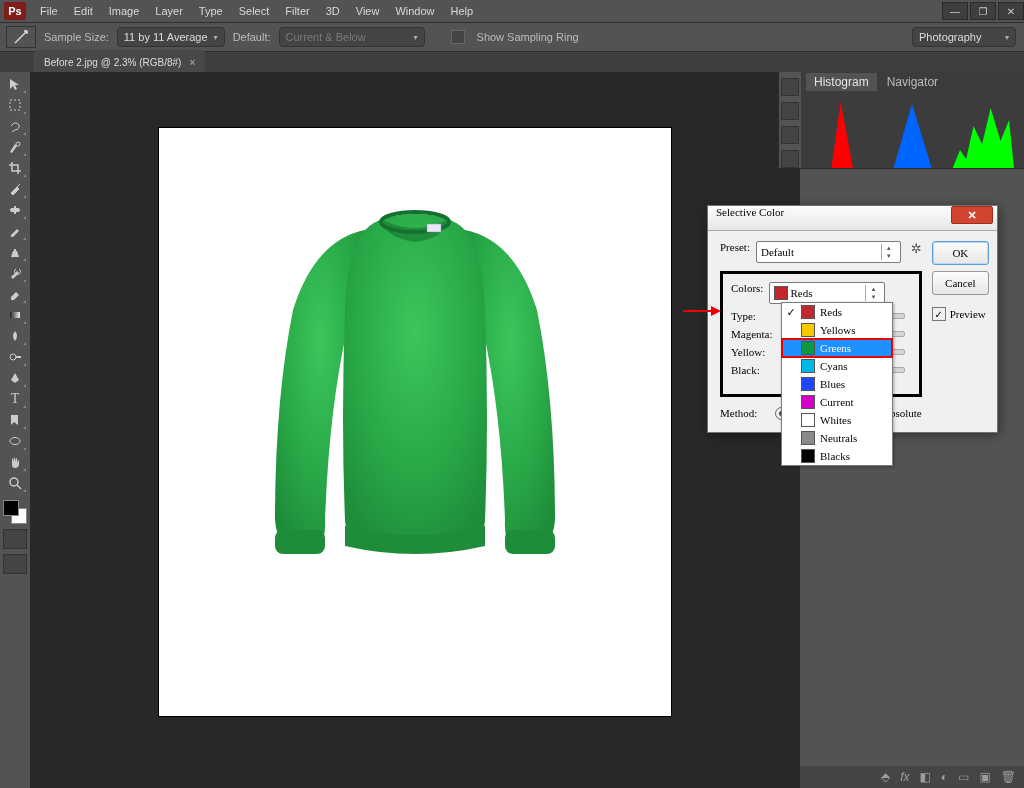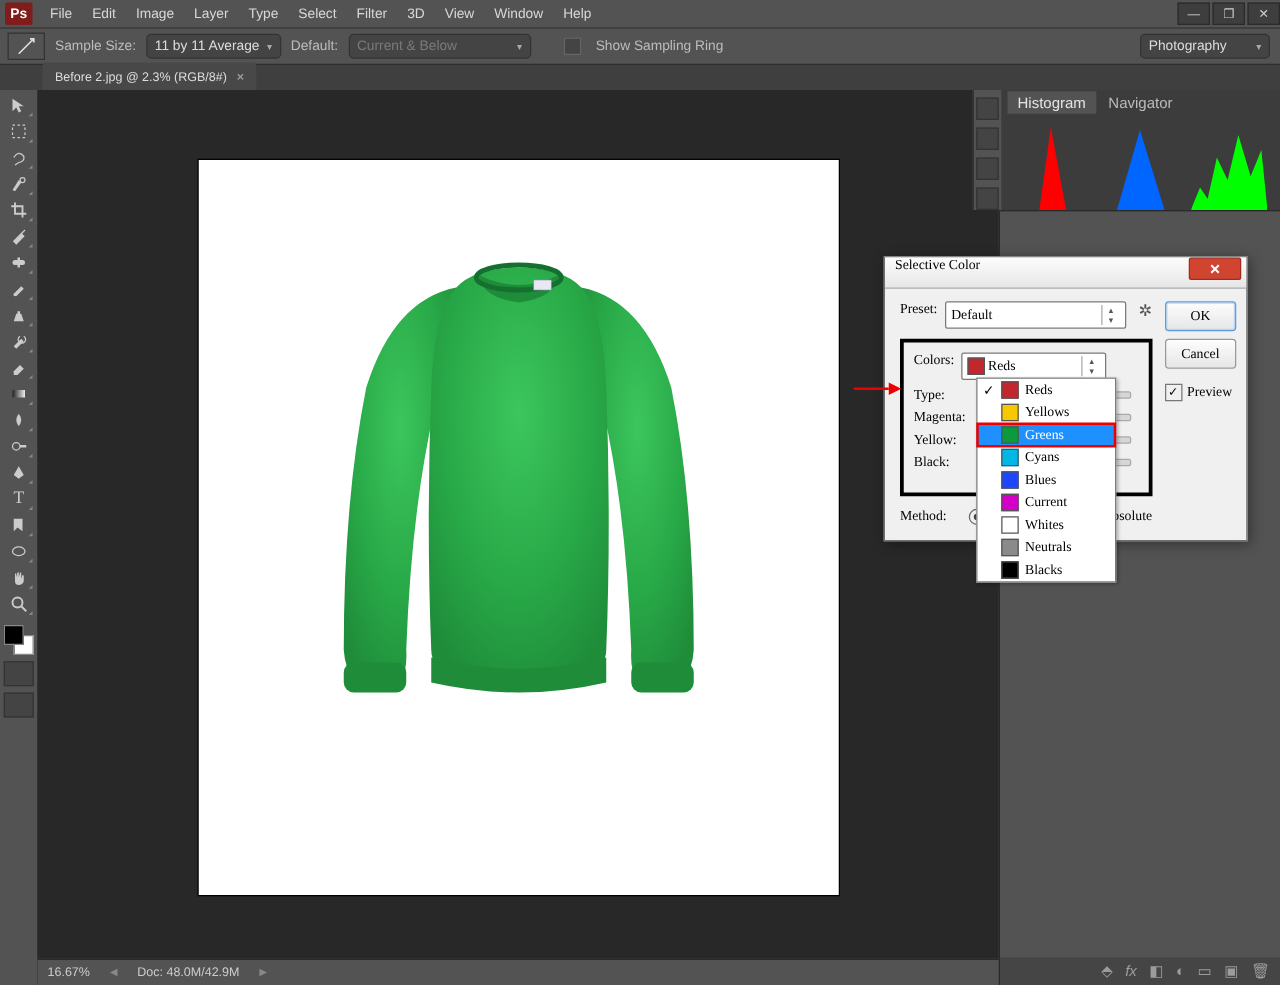--- a/index.html
+++ b/index.html
@@ -287,26 +287,20 @@
           <rect x="260" y="330" width="50" height="24" rx="8" fill="#1f8c3a"></rect>
 
           <path d="M100 326 Q170 344 240 326 L240 346 Q170 362 100 346 Z" fill="#1f8c3a"></path>
 
           <rect x="182" y="24" width="14" height="8" fill="#e8e8f4" stroke="#9090c0" stroke-width="0.5"></rect>
         </svg>
       </div>
     </div>
   </div>
 
-  <div class="statusbar">
-    <span>16.67%</span>
-    <span style="color:#888">◄</span>
-    <span>Doc: 48.0M/42.9M</span>
-    <span style="color:#888">►</span>
-  </div>
 
   <div class="rightdock">
     <div class="collapsed-strip">
       <div class="strip-ico"></div>
       <div class="strip-ico"></div>
       <div class="strip-ico"></div>
       <div class="strip-ico"></div>
     </div>
     <div class="panel-tabs">
       <div class="panel-tab active">Histogram</div>

